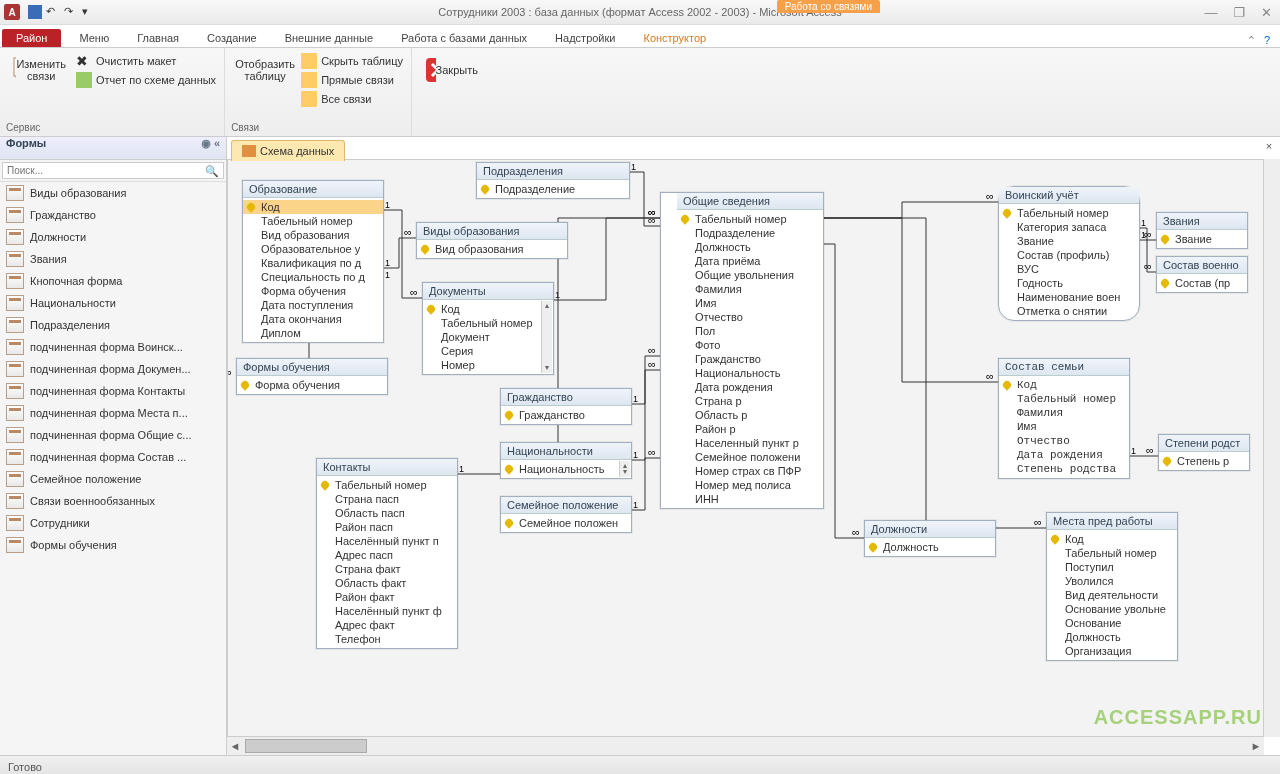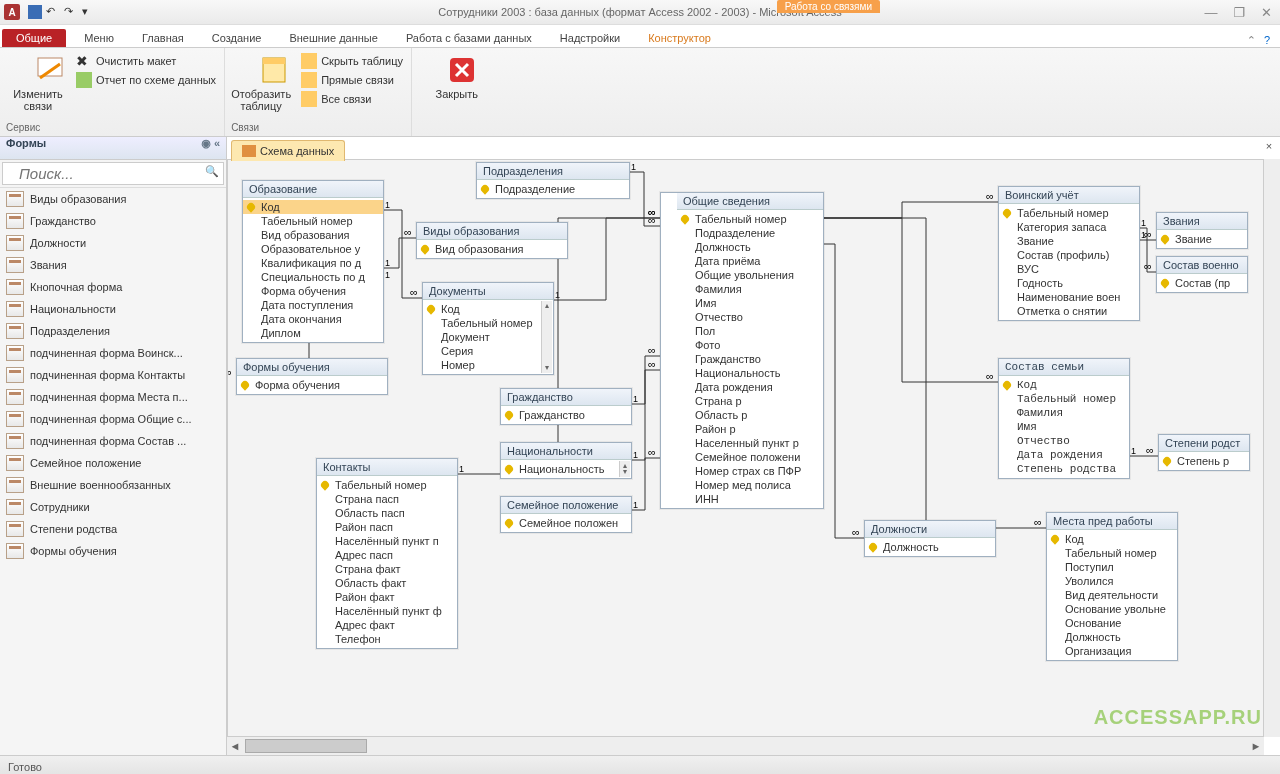--- a/index.html
+++ b/index.html
@@ -13,31 +13,31 @@
 .window-ctrls{position:absolute;right:8px;display:flex;gap:16px;color:#888;font-size:13px}
 .ribbon-tabs{height:22px;background:#fff;display:flex;align-items:flex-end;border-bottom:1px solid #ccc;padding-left:2px}
 .ribbon-tab{padding:3px 14px;color:#444;cursor:default}
 .ribbon-tab.file{background:#b92226;color:#fff;border-radius:2px 2px 0 0;margin-right:4px}
 .ribbon-tab.ctx{color:#d97a1d}
 .help-ctrls{margin-left:auto;display:flex;gap:8px;padding-right:10px;color:#888}
 .ribbon{height:88px;background:linear-gradient(#f7f7f7,#eee);border-bottom:1px solid #ccc;display:flex}
 .group{border-right:1px solid #ddd;display:flex;flex-direction:column;padding:2px 6px}
 .group-body{flex:1;display:flex;align-items:flex-start;gap:4px}
 .group-label{text-align:left;color:#666;font-size:10px;padding-bottom:1px}
-.big-btn{display:flex;flex-direction:column;align-items:flex-end;padding:2px 4px;width:56px}
+.big-btn{display:flex;flex-direction:row;align-items:center;padding:2px 4px;width:56px}
 .big-icon{width:32px;height:32px;margin:2px 0}
 .small-btn{display:flex;align-items:center;gap:4px;padding:1px 2px}
 .small-icon{width:16px;height:16px;display:inline-block}
 .sm-stack{display:flex;flex-direction:column;gap:1px;margin-top:2px}
 .workspace{display:flex;height:618px}
 .nav{width:226px;border-right:1px solid #ccc;background:#f5f5f5;display:flex;flex-direction:column}
 .nav-hdr{height:22px;background:linear-gradient(#eef,#dde5f0);display:flex;padding:0 6px;border-bottom:1px solid #ccc;font-weight:bold;color:#345}
 .nav-hdr .sp{margin-left:auto;color:#678;display:flex;gap:3px}
 .nav-search{padding:2px;border-bottom:1px solid #ddd;position:relative}
-.nav-search input{width:100%;box-sizing:border-box;border:1px solid #ccc;padding:2px 18px 2px 16px;font-size:15px;font-style:italic;color:#999}
+.nav-search input{width:100%;box-sizing:border-box;border:1px solid #ccc;padding:2px 18px 2px 4px;font-size:10px;color:#999}
 .nav-search .sicon{position:absolute;right:7px;top:5px;color:#789}
 .nav-list{flex:1;overflow:auto}
 .nav-item{display:flex;align-items:center;padding:3px 6px;gap:6px}
 .form-icon{width:16px;height:14px;background:linear-gradient(#fff,#e8e8e8);border:1px solid #b8a088;position:relative}
 .form-icon:before{content:"";position:absolute;left:2px;top:2px;right:2px;height:3px;background:#b86}
 .canvas{flex:1;position:relative;background:#fff;overflow:hidden}
 .doc-tab{position:absolute;left:4px;top:3px;height:18px;background:#fde8b0;border:1px solid #e0b870;border-bottom:none;padding:1px 10px;display:flex;align-items:center;gap:4px;border-radius:3px 3px 0 0;z-index:5}
 .doc-tab .ticon{width:14px;height:12px;display:inline-block;background:#e09040}
 .close-x{position:absolute;right:4px;top:3px;width:14px;height:14px;color:#555;text-align:center;z-index:5}
 .diagram{position:absolute;left:0;top:22px;right:16px;bottom:18px;background:#f3f3f3;border:1px solid #ccc;overflow:hidden}
@@ -73,21 +73,21 @@
       <div class="tb-tools-tab">Работа со связями</div>
     </div>
  <div class="window-ctrls">
   <span>—</span>
   <span>❐</span>
   <span>✕</span>
  </div>
 </div>
 
 <div class="ribbon-tabs">
- <div class="ribbon-tab file">Общие</div>
+ <div class="ribbon-tab file">Район</div>
  <div class="ribbon-tab">Меню</div>
  <div class="ribbon-tab">Главная</div>
  <div class="ribbon-tab">Создание</div>
  <div class="ribbon-tab">Внешние данные</div>
  <div class="ribbon-tab">Работа с базами данных</div>
  <div class="ribbon-tab">Надстройки</div>
  <div class="ribbon-tab ctx">Конструктор</div>
  <div class="help-ctrls">
       <span>⌃</span>
       <span style="color:#06c">?</span>
@@ -199,49 +199,49 @@
         <div class="nav-item">
           <span class="form-icon"></span>
           <span>Подразделения</span>
         </div>
         <div class="nav-item">
           <span class="form-icon"></span>
           <span>подчиненная форма Воинск...</span>
         </div>
         <div class="nav-item">
           <span class="form-icon"></span>
+          <span>подчиненная форма Докумен...</span>
+        </div>
+        <div class="nav-item">
+          <span class="form-icon"></span>
           <span>подчиненная форма Контакты</span>
         </div>
         <div class="nav-item">
           <span class="form-icon"></span>
           <span>подчиненная форма Места п...</span>
         </div>
         <div class="nav-item">
           <span class="form-icon"></span>
           <span>подчиненная форма Общие с...</span>
         </div>
         <div class="nav-item">
           <span class="form-icon"></span>
           <span>подчиненная форма Состав ...</span>
         </div>
         <div class="nav-item">
           <span class="form-icon"></span>
           <span>Семейное положение</span>
         </div>
         <div class="nav-item">
           <span class="form-icon"></span>
-          <span>Внешние военнообязанных</span>
+          <span>Связи военнообязанных</span>
         </div>
         <div class="nav-item">
           <span class="form-icon"></span>
           <span>Сотрудники</span>
-        </div>
-        <div class="nav-item">
-          <span class="form-icon"></span>
-          <span>Степени родства</span>
         </div>
         <div class="nav-item">
           <span class="form-icon"></span>
           <span>Формы обучения</span>
         </div>
       </div>
  </div>
 
  <div class="canvas">
   <div class="doc-tab">
@@ -411,21 +411,21 @@
             <div class="fld">Номер мед полиса</div>
             <div class="fld">ИНН</div>
           </div>
         </div>
         <div class="tablebox" style="left: 636px; top: 360px; width: 130px;">
           <div class="hdr">Должности</div>
           <div class="flds">
             <div class="fld pk">Должность</div>
           </div>
         </div>
-        <div class="tablebox" style="left: 770px; top: 26px; width: 140px;">
+        <div class="tablebox" style="left: 770px; top: 26px; width: 140px; border-radius: 16px;">
           <div class="hdr">Воинский учёт</div>
           <div class="flds">
             <div class="fld pk">Табельный номер</div>
             <div class="fld">Категория запаса</div>
             <div class="fld">Звание</div>
             <div class="fld">Состав (профиль)</div>
             <div class="fld">ВУС</div>
             <div class="fld">Годность</div>
             <div class="fld">Наименование воен</div>
             <div class="fld">Отметка о снятии</div>

